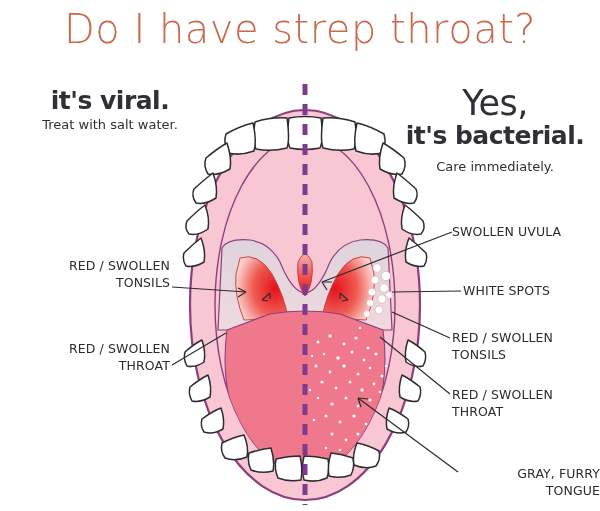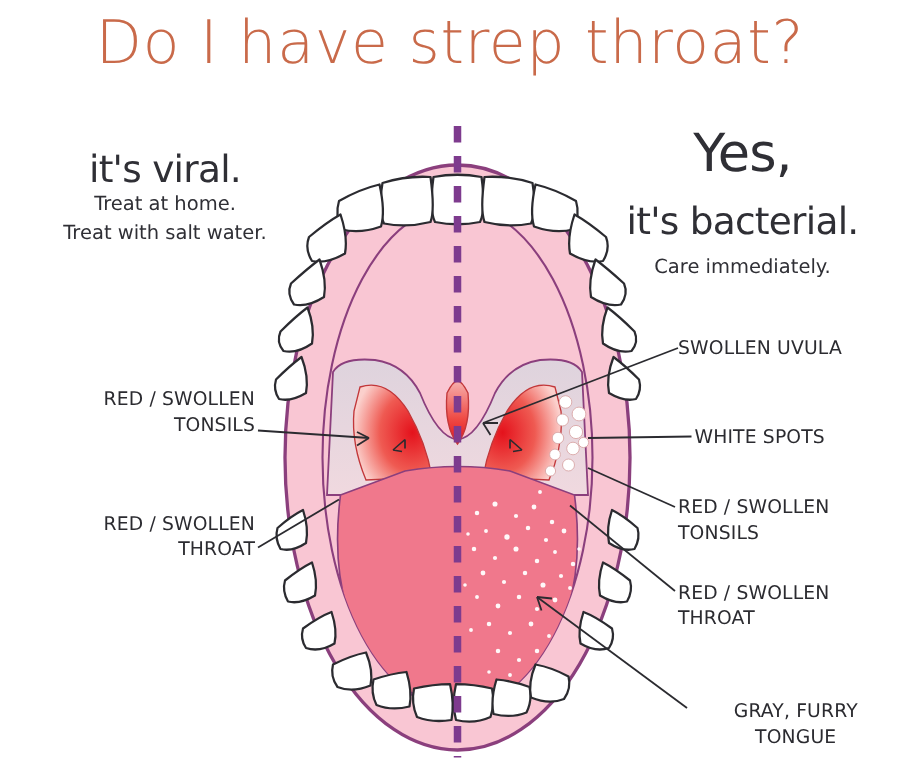--- a/index.html
+++ b/index.html
@@ -25,24 +25,24 @@
   }
 
   
   .verdict{position:absolute;text-align:center;color:#2f2f35;}
   .verdict .big{
     font-size:35px;font-weight:400;line-height:1.0;
     font-family:"DejaVu Sans", sans-serif;
     letter-spacing:-0.5px;
   }
   .verdict .sub{
-    font-size:25px;font-weight:400;line-height:1.15;
+    font-size:25px;font-weight:700;line-height:1.15;
     font-family:"DejaVu Sans", sans-serif;
     letter-spacing:-0.5px;
-    margin-top:13px;
+    margin-top:1px;
   }
   .verdict .body{
     font-size:13px;line-height:1.45;margin-top:7px;
     font-family:"DejaVu Sans", sans-serif;
     color:#2f2f35;
   }
   #verdict-no{left:20px;top:86px;width:180px;}
   #verdict-yes{left:400px;top:86px;width:190px;}
   #verdict-yes .body{}
 
@@ -59,21 +59,21 @@
   .callout.left{text-align:right;}
   .callout.right{text-align:left;}
 
   #cl-tonsils{left:10px;top:258px;width:160px;}
   #cl-throat {left:10px;top:341px;width:160px;}
 
   #cr-uvula  {left:452px;top:224px;width:146px;}
   #cr-spots  {left:463px;top:283px;width:136px;}
   #cr-tonsils{left:452px;top:330px;width:146px;text-align:left;}
   #cr-throat {left:452px;top:387px;width:146px;text-align:left;}
-  #cr-tongue {left:461px;top:466px;width:139px;text-align:center;}
+  #cr-tongue {left:461px;top:466px;width:139px;text-align:right;}
 
   svg{display:block;}
 </style>
 </head>
 <body>
 
 <div id="stage">
 
   <div class="title">Do I have strep throat?</div>
 
@@ -244,21 +244,20 @@
 
       <path d="M262 300 l 8 -7 m -8 7 l 6 1 m 2 -8 l 0 6" stroke-width="1.1"></path>
       <path d="M348 300 l -8 -7 m 8 7 l -6 1 m -2 -8 l 0 6" stroke-width="1.1"></path>
     </g>
 
     <line x1="305" y1="84" x2="305" y2="505" stroke="#7e3b8e" stroke-width="5" stroke-dasharray="11 9" stroke-linecap="butt"></line>
   </svg>
 
   <div class="verdict" id="verdict-no">
     <div class="sub">it's viral.</div>
-    <div class="body" style="margin-top:0">Treat at home.</div>
     <div class="body" style="margin-top:0">Treat with salt water.</div>
   </div>
 
   <div class="verdict" id="verdict-yes">
     <div class="big">Yes,</div>
     <div class="sub">it's bacterial.</div>
     <div class="body">Care immediately.</div>
   </div>
 
   <div class="callout left" id="cl-tonsils">RED / SWOLLEN

